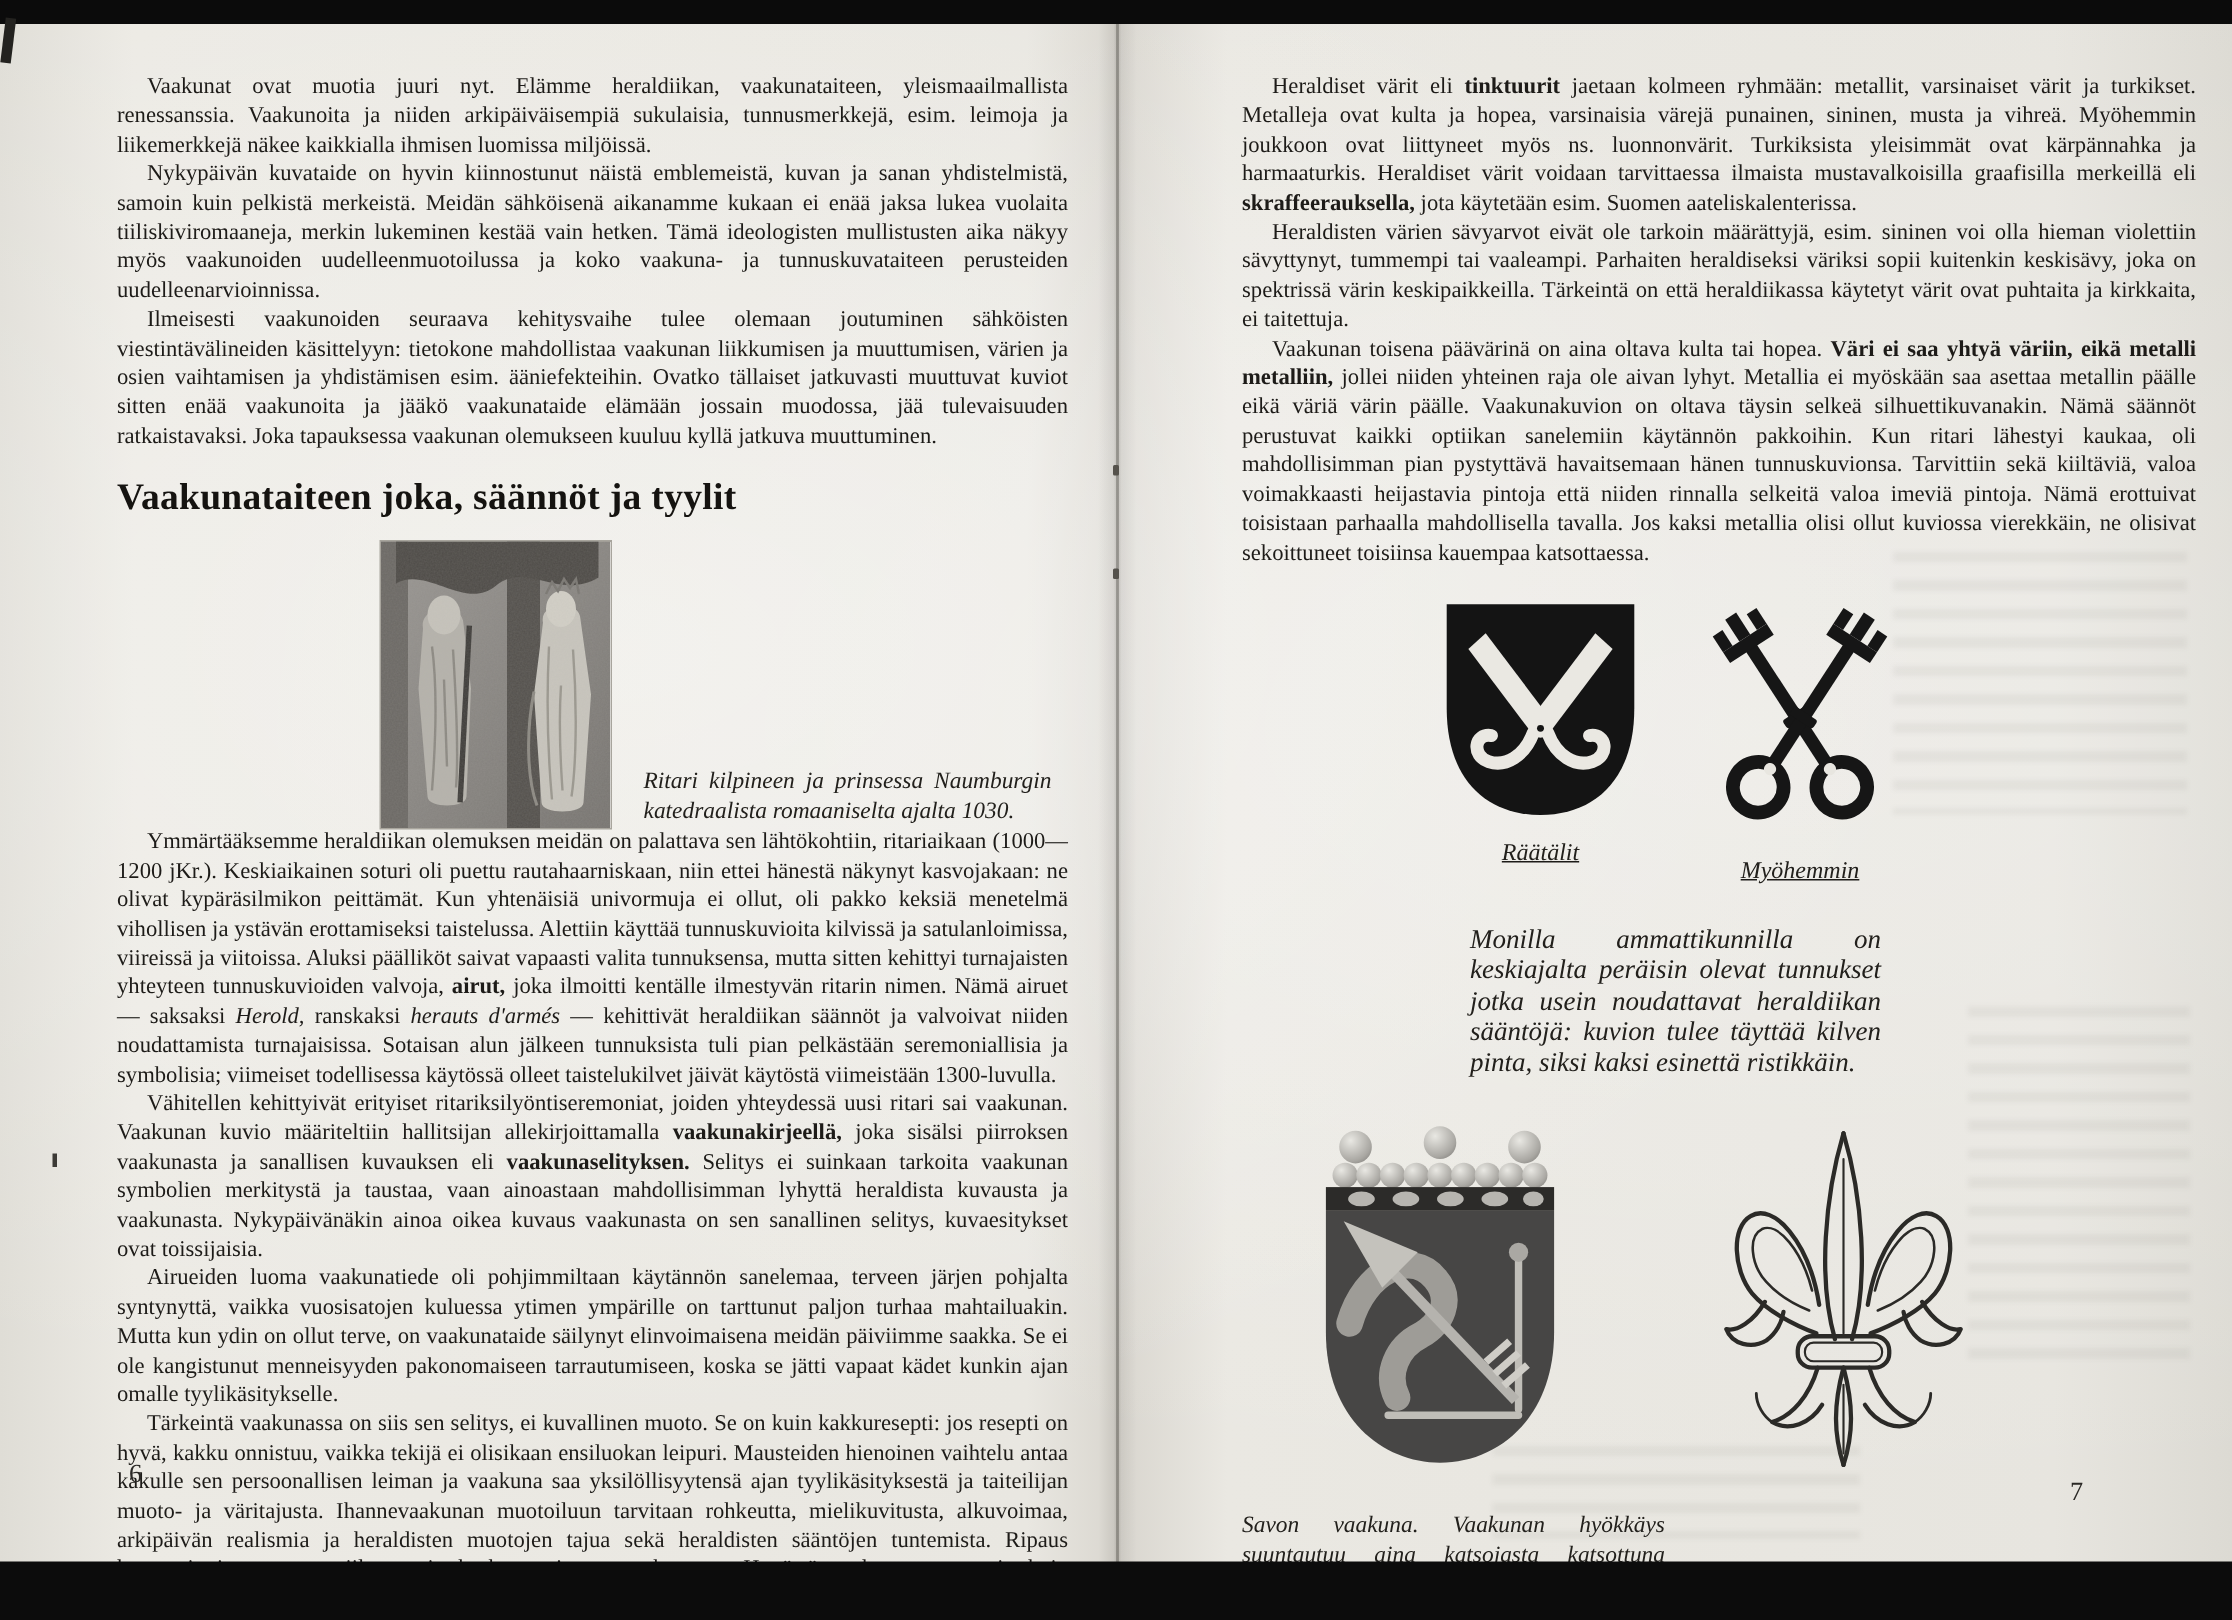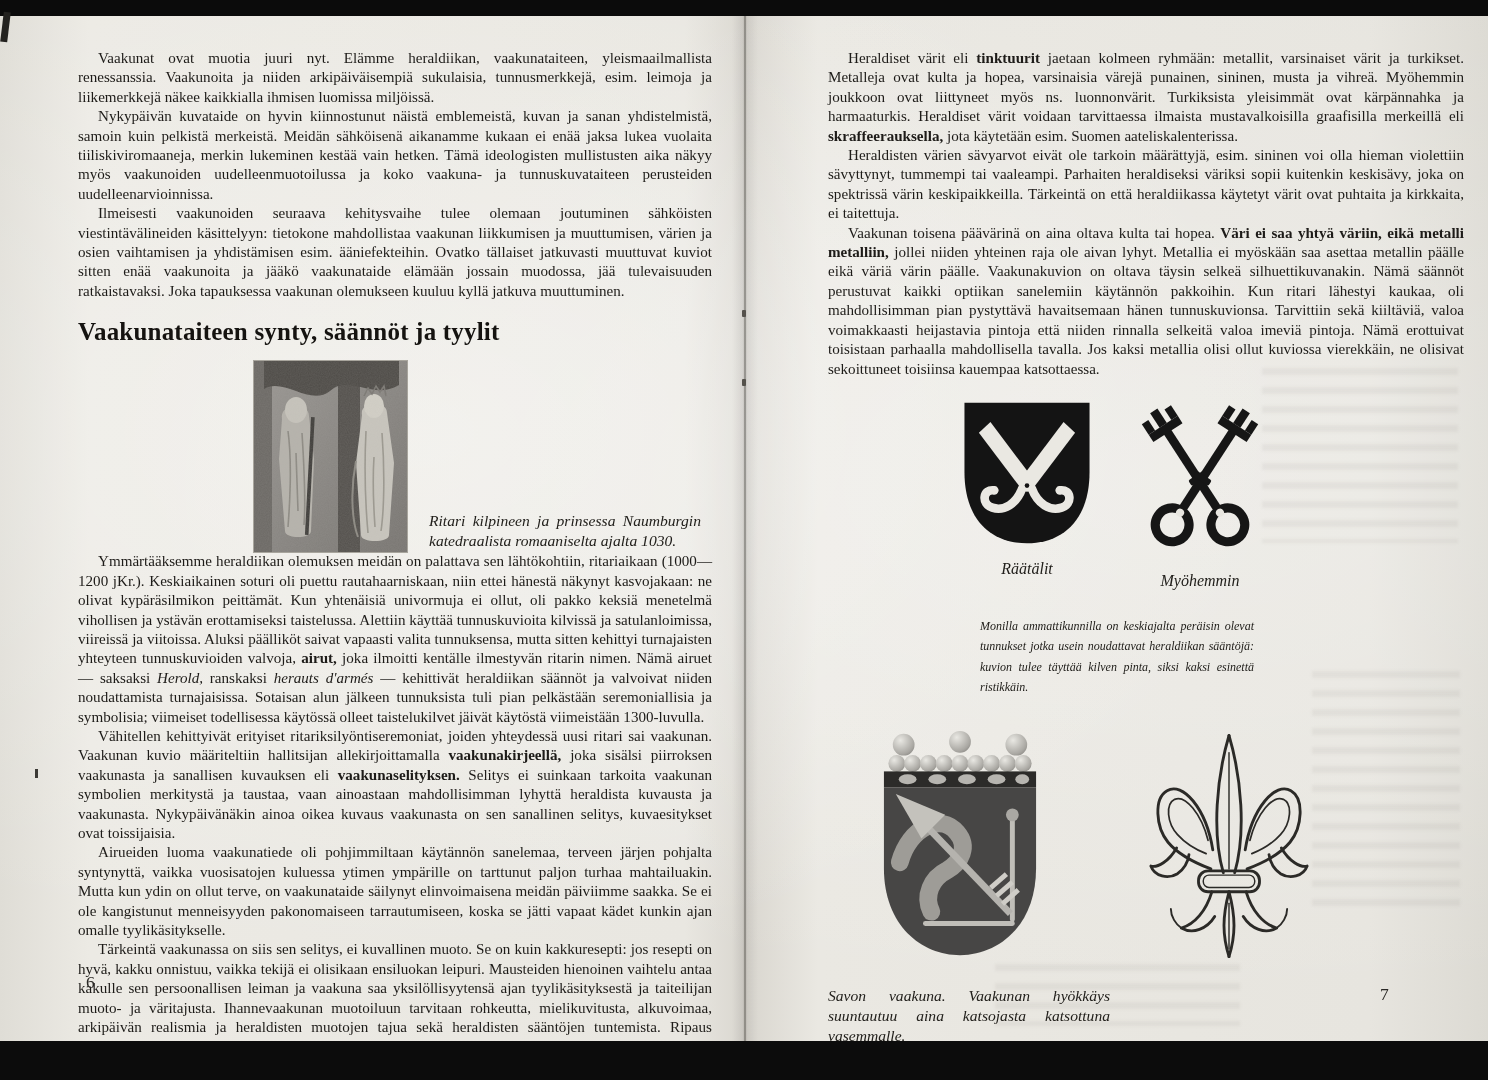--- a/index.html
+++ b/index.html
@@ -37,26 +37,26 @@
   .photo-row{display:flex;margin:15px 0 0 0;padding:0;}
   .photo-frame{margin-left:176px;width:153px;height:191px;flex:0 0 auto;box-shadow:0 0 0 1px #a8a59d;}
   .photo-caption{
     align-self:flex-end;margin-left:22px;width:272px;font-style:italic;font-size:15.6px;line-height:19.5px;
     text-align:justify;color:#22201c;padding-bottom:2px;
   }
   .body2-block{}
   .pagenum{position:absolute;font-size:17.5px;color:#2a2825;}
   .pagenum-left{left:8px;top:956px;}
   .pagenum-right{left:552px;top:968px;}
-  .symbols-row{display:flex;margin:20px 0 0 131px;}
+  .symbols-row{display:flex;margin:20px 0 0 131px;text-decoration:underline;}
   .emblem{display:flex;flex-direction:column;align-items:center;}
   .emblem + .emblem{margin-left:30px;}
   .emblem-caption{margin-top:9px;font-style:italic;font-size:16px;color:#22201c;}
   .guild-note{
-    margin:26px 0 0 152px;width:274px;font-style:italic;font-size:12px;line-height:20.4px;
+    margin:26px 0 0 152px;width:274px;font-style:italic;font-size:18px;line-height:20.4px;
     text-align:justify;color:#22201c;
   }
   .arms-row{display:flex;align-items:flex-start;margin:24px 0 0 38px;}
   .fleur-wrap{margin-left:94px;margin-top:2px;}
   .captions-row{display:flex;margin-top:12px;}
   .figure-caption{font-style:italic;font-size:15.6px;line-height:20px;text-align:justify;color:#22201c;}
   .cap-savo{width:282px;}
   .cap-lily{margin-left:12px;width:338px;}
   .bottom-strip{position:absolute;left:0;top:1041px;width:1488px;height:39px;background:#0c0c0c;}
   .b{font-weight:700;}
@@ -67,21 +67,21 @@
 
 <div class="book">
 
   <section class="page page-left">
     <div class="intro-block">
       <p class="body"><span>Vaakunat ovat muotia juuri nyt. Elämme heraldiikan, vaakunataiteen, yleismaailmallista renessanssia. Vaakunoita ja niiden arkipäiväisempiä sukulaisia, tunnusmerkkejä, esim. leimoja ja liikemerkkejä näkee kaikkialla ihmisen luomissa miljöissä.</span></p>
       <p class="body"><span>Nykypäivän kuvataide on hyvin kiinnostunut näistä emblemeistä, kuvan ja sanan yhdistelmistä, samoin kuin pelkistä merkeistä. Meidän sähköisenä aikanamme kukaan ei enää jaksa lukea vuolaita tiiliskiviromaaneja, merkin lukeminen kestää vain hetken. Tämä ideologisten mullistusten aika näkyy myös vaakunoiden uudelleenmuotoilussa ja koko vaakuna- ja tunnuskuvataiteen perusteiden uudelleenarvioinnissa.</span></p>
       <p class="body"><span>Ilmeisesti vaakunoiden seuraava kehitysvaihe tulee olemaan joutuminen sähköisten viestintävälineiden käsittelyyn: tietokone mahdollistaa vaakunan liikkumisen ja muuttumisen, värien ja osien vaihtamisen ja yhdistämisen esim. ääniefekteihin. Ovatko tällaiset jatkuvasti muuttuvat kuviot sitten enää vaakunoita ja jääkö vaakunataide elämään jossain muodossa, jää tulevaisuuden ratkaistavaksi. Joka tapauksessa vaakunan olemukseen kuuluu kyllä jatkuva muuttuminen.</span></p>
     </div>
 
-    <h1 class="section-heading">Vaakunataiteen synty, säännöt ja tyylit</h1>
+    <h1 class="section-heading">Vaakunataiteen joka, säännöt ja tyylit</h1>
 
     <figure class="photo-row" style="margin-block:15px 0;margin-inline:0;">
       <div class="photo-frame">
         <svg width="153" height="191" viewBox="0 0 153 191">
           <defs>
             <linearGradient id="pbg" x1="0" y1="0" x2="1" y2="1">
               <stop offset="0" stop-color="#9b9894"></stop>
                 <stop offset="1" stop-color="#787571"></stop>
             </linearGradient>
             <filter id="grain">

